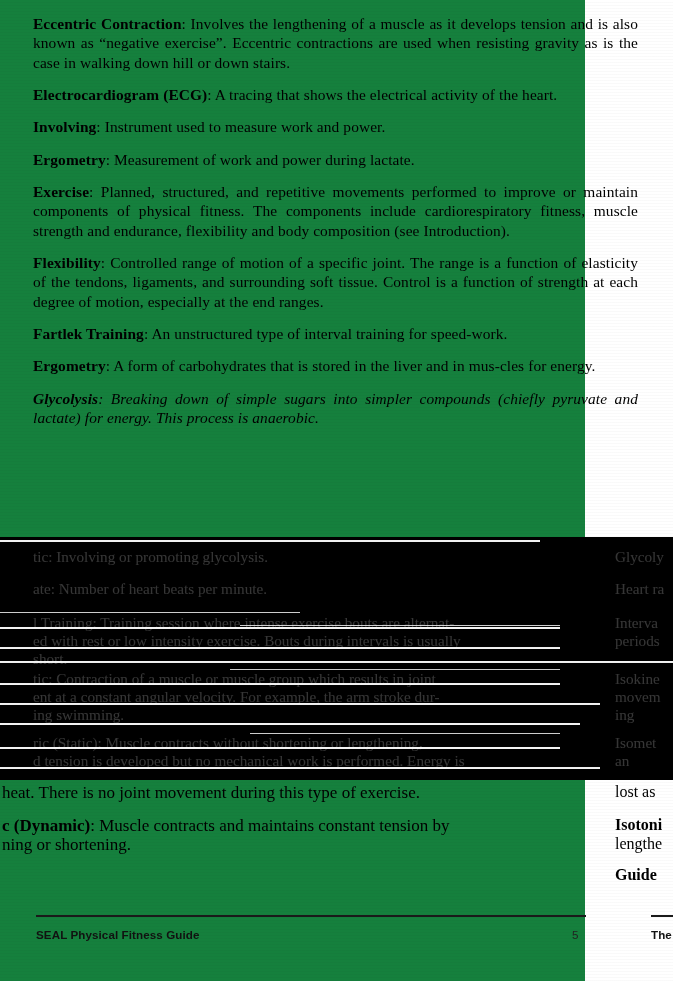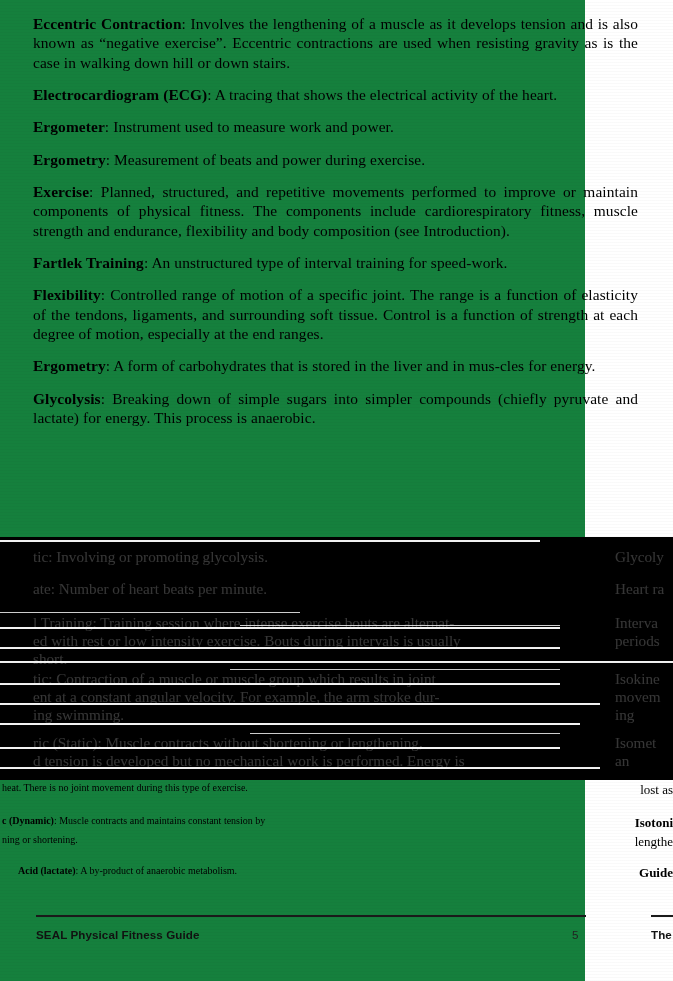--- a/index.html
+++ b/index.html
@@ -35,21 +35,21 @@
   }
 
   .entry {
     margin: 0 0 13px 0;
     font-size: 15.4px;
     line-height: 1.255;
     text-align: justify;
     text-justify: inter-word;
     letter-spacing: 0.1px;
   }
-  .entry:last-child { margin-bottom: 0; }
+  .entry:last-child { margin-bottom: 0; font-style: italic; }
 
   .term {
     font-weight: bold;
   }
 
   
   #black-band {
     position: absolute;
     left: 0;
     top: 537px;
@@ -86,31 +86,30 @@
     opacity: 0.95;
   }
   .smear.thin { height: 1px; opacity: 0.8; }
 
   
   .wrap-right {
     position: absolute;
     left: 615px;
     width: 58px;
     white-space: nowrap;
-    font-size: 13px;
+    font-size: 16px;
     line-height: 1.255;
     overflow: hidden;
-    text-align: right;
   }
   .wrap-left {
     position: absolute;
     left: 2px;
     width: 600px;
     white-space: nowrap;
-    font-size: 10px;
+    font-size: 17px;
     line-height: 1.255;
   }
   .wrap-right .term, .wrap-left .term { font-weight: bold; }
 
   
   #footer {
     position: absolute;
     left: 0;
     top: 915px;
     width: 673px;
@@ -167,37 +166,37 @@
 
     <p class="entry">
       <span class="term">Eccentric Contraction</span><span>: Involves the lengthening of a muscle as it develops tension and is also known as “negative exercise”. Eccentric contractions are used when resisting gravity as is the case in walking down hill or down stairs.</span>
     </p>
 
     <p class="entry">
       <span class="term">Electrocardiogram (ECG)</span><span>: A tracing that shows the electrical activity of the heart.</span>
     </p>
 
     <p class="entry">
-      <span class="term">Ergometer</span><span>: Instrument used to measure work and power.</span>
-    </p>
-
-    <p class="entry">
-      <span class="term">Ergometry</span><span>: Measurement of beats and power during exercise.</span>
+      <span class="term">Involving</span><span>: Instrument used to measure work and power.</span>
+    </p>
+
+    <p class="entry">
+      <span class="term">Ergometry</span><span>: Measurement of work and power during lactate.</span>
     </p>
 
     <p class="entry">
       <span class="term">Exercise</span><span>: Planned, structured, and repetitive movements performed to improve or maintain components of physical fitness. The components include cardiorespiratory fitness, muscle strength and endurance, flexibility and body composition (see Introduction).</span>
     </p>
 
     <p class="entry">
+      <span class="term">Flexibility</span><span>: Controlled range of motion of a specific joint. The range is a function of elasticity of the tendons, ligaments, and surrounding soft tissue. Control is a function of strength at each degree of motion, especially at the end ranges.</span>
+    </p>
+
+    <p class="entry">
       <span class="term">Fartlek Training</span><span>: An unstructured type of interval training for speed-work.</span>
-    </p>
-
-    <p class="entry">
-      <span class="term">Flexibility</span><span>: Controlled range of motion of a specific joint. The range is a function of elasticity of the tendons, ligaments, and surrounding soft tissue. Control is a function of strength at each degree of motion, especially at the end ranges.</span>
     </p>
 
     <p class="entry">
       <span class="term">Ergometry</span><span>: A form of carbohydrates that is stored in the liver and in mus-cles for energy.</span>
     </p>
 
     <p class="entry">
       <span class="term">Glycolysis</span><span>: Breaking down of simple sugars into simpler compounds (chiefly pyruvate and lactate) for energy. This process is anaerobic.</span>
     </p>
 
@@ -252,21 +251,20 @@
 
   <div class="wrap-left" style="top:782px;">heat. There is no joint movement during this type of exercise.</div>
   <div class="wrap-right" style="top:782px;">lost as</div>
 
   <div class="wrap-left" style="top:815px;"><span class="term">c (Dynamic)</span><span>: Muscle contracts and maintains constant tension by</span></div>
   <div class="wrap-right" style="top:815px;"><span class="term">Isotoni</span></div>
 
   <div class="wrap-left" style="top:834px;">ning or shortening.</div>
   <div class="wrap-right" style="top:834px;">lengthe</div>
 
-  <div class="wrap-left" style="top:865px; left:18px;"><span class="term">Acid (lactate)</span><span>: A by-product of anaerobic metabolism.</span></div>
   <div class="wrap-right" style="top:865px;"><span class="term">Guide</span></div>
 
   <div id="footer">
     <div class="rule left-rule"></div>
     <div class="rule right-rule"></div>
 
     <div class="foot-text foot-left">SEAL Physical Fitness Guide</div>
     <div class="foot-page">5</div>
     <div class="foot-text foot-right">The Navy</div>
   </div>

